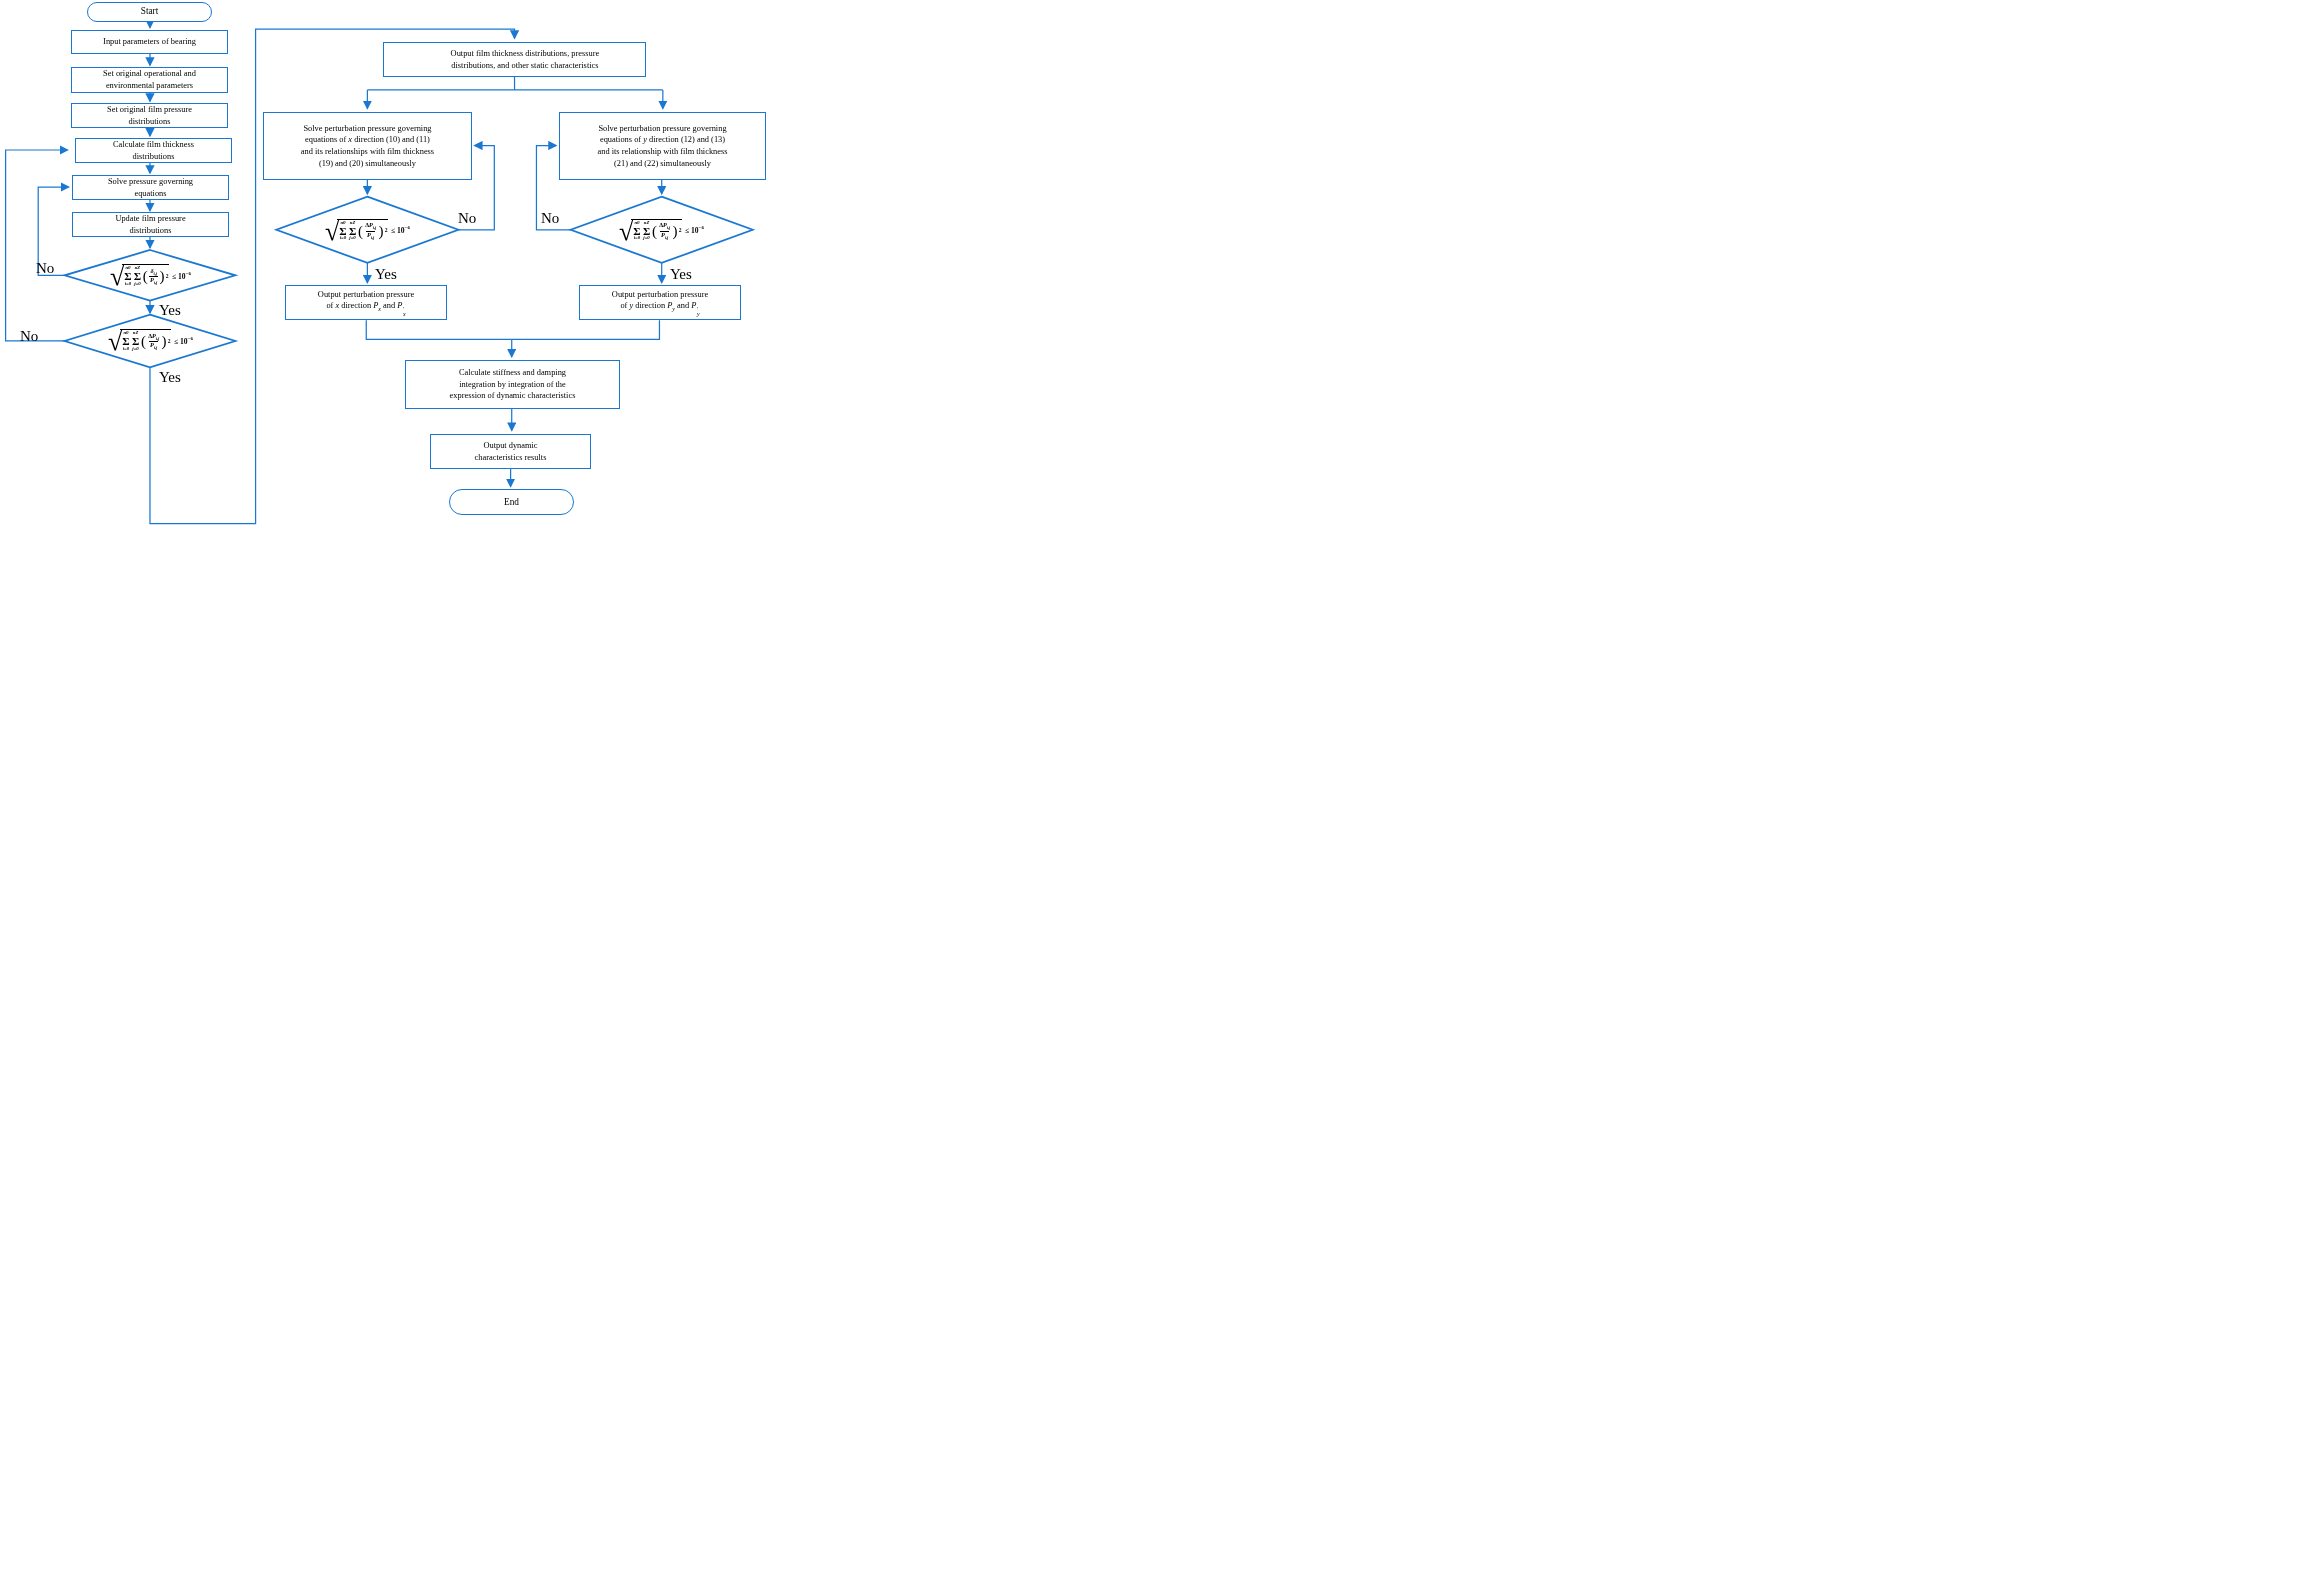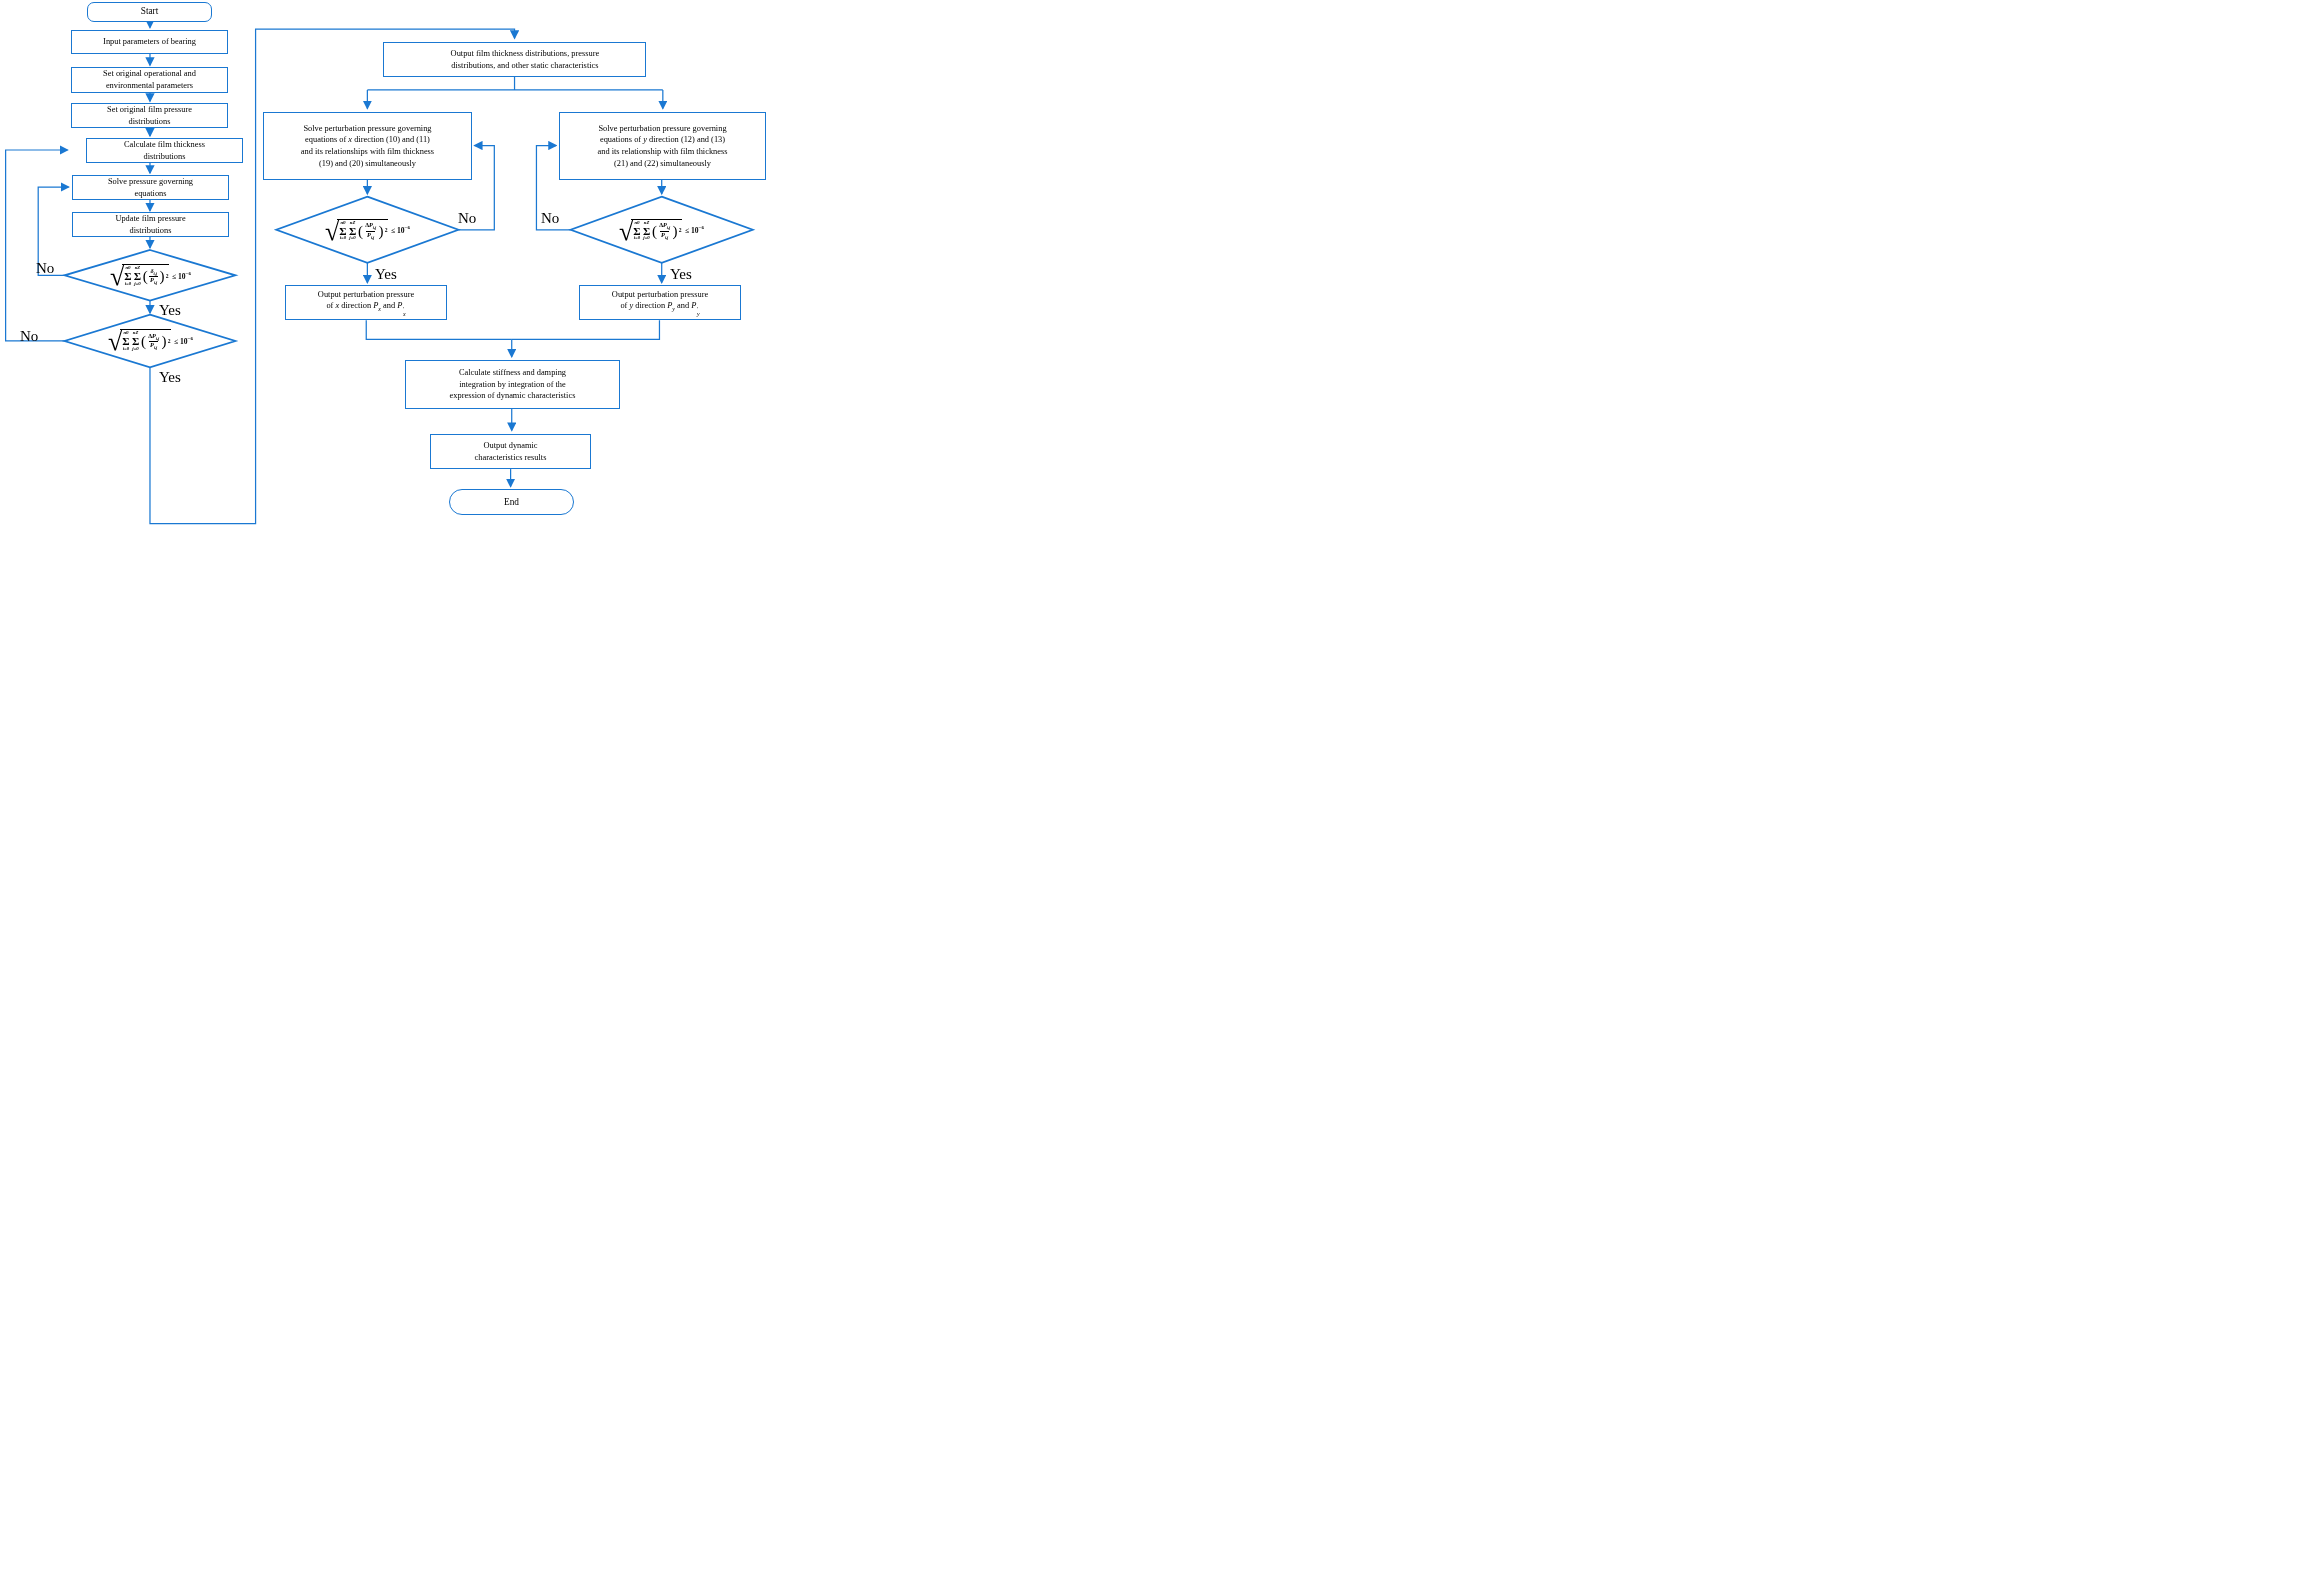--- a/index.html
+++ b/index.html
@@ -69,37 +69,37 @@
     <path class="wire" d="M1174,570 V604 H911"></path>
     <path class="wire" d="M911,604 V635" marker-end="url(#arr)"></path>
     <path class="wire" d="M911,728 V766" marker-end="url(#arr)"></path>
     <path class="wire" d="M909,835 V866" marker-end="url(#arr)"></path>
     <polygon points="267,445 419,490 267,535 115,490" fill="#ffffff" stroke="#1a78d2" stroke-width="3.2"></polygon>
     <polygon points="267,560 419,607 267,654 115,607" fill="#ffffff" stroke="#1a78d2" stroke-width="3.2"></polygon>
     <polygon points="654,350 816,409 654,468 492,409" fill="#ffffff" stroke="#1a78d2" stroke-width="3.2"></polygon>
     <polygon points="1178,350 1340,409 1178,468 1016,409" fill="#ffffff" stroke="#1a78d2" stroke-width="3.2"></polygon>
   </svg>
 
-  <div class="node oval" style="left:87px;top:1.7px;width:125px;height:20px;border-radius:7px;">
+  <div class="node oval" style="left:87px;top:1.7px;width:125px;height:20px;">
     <span>Start</span>
   </div>
 
   <div class="node" style="left:71px;top:30px;width:157px;height:24px;">
     <span>Input parameters of bearing</span>
   </div>
 
   <div class="node" style="left:71px;top:67px;width:157px;height:26px;">
     <span><span>Set original operational and</span><br><span>environmental parameters</span></span>
   </div>
 
   <div class="node" style="left:71px;top:103px;width:157px;height:25px;">
     <span><span>Set original film pressure</span><br><span>distributions</span></span>
   </div>
 
-  <div class="node" style="left:86px;top:138px;width:157px;height:25px;">
+  <div class="node" style="left:75px;top:138px;width:157px;height:25px;">
     <span><span>Calculate film thickness</span><br><span>distributions</span></span>
   </div>
 
   <div class="node" style="left:72px;top:175px;width:157px;height:25px;">
     <span><span>Solve pressure governing</span><br><span>equations</span></span>
   </div>
 
   <div class="node" style="left:72px;top:212px;width:157px;height:25px;">
     <span><span>Update film pressure</span><br><span>distributions</span></span>
   </div>

